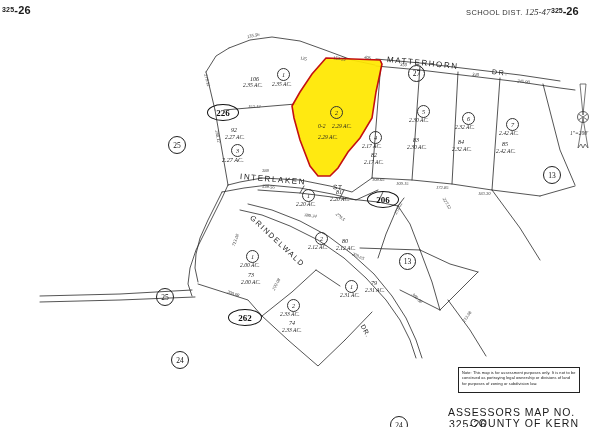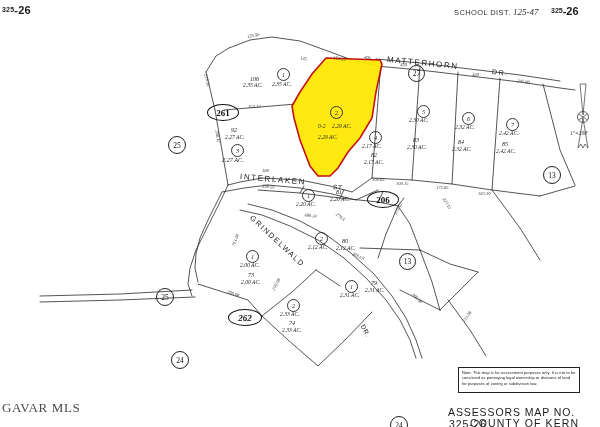--- a/index.html
+++ b/index.html
@@ -10,21 +10,21 @@
   svg.layer{position:absolute;top:0;left:0;width:600px;height:427px;overflow:visible;}
 
   .txt{position:absolute;white-space:nowrap;line-height:1;}
 
   
   .hdr-code{position:absolute;left:2px;top:4px;font-size:11px;font-weight:bold;letter-spacing:.2px;}
   .hdr-code sup{font-size:7px;font-weight:bold;vertical-align:baseline;position:relative;top:-2px;}
   .watermark-top{position:absolute;left:2px;top:13px;font-size:10.5px;color:#565656;
       font-family:"Liberation Serif",serif;opacity:.92;}
   .tract-title{position:absolute;left:216px;top:2px;font-size:16px;letter-spacing:2.2px;color:#222;}
-  .school{position:absolute;left:454px;top:7px;font-size:7.5px;letter-spacing:.4px;color:#333;}
+  .school{position:absolute;left:466px;top:7px;font-size:7.5px;letter-spacing:.4px;color:#333;}
   .school .ital{font-family:"Liberation Serif",serif;font-style:italic;font-size:9px;letter-spacing:0;}
   .tr-code{position:absolute;left:551px;top:5px;font-size:11px;font-weight:bold;}
   .tr-code sup{font-size:7px;vertical-align:baseline;position:relative;top:-2px;}
 
   .watermark-bl{position:absolute;left:2px;top:400px;font-size:13px;color:#4a4a4a;
       letter-spacing:.6px;font-family:"Liberation Serif",serif;}
   .acre{font-family:"Liberation Serif",serif;font-style:italic;font-size:5.6px;color:#222;}
   .parcel{font-family:"Liberation Serif",serif;font-style:italic;font-size:6px;color:#222;}
   .dim{font-family:"Liberation Serif",serif;font-style:italic;font-size:4.6px;color:#3a3a3a;}
   .street{font-family:"Liberation Sans",sans-serif;font-size:8px;letter-spacing:1.6px;color:#1b1b1b;}
@@ -148,23 +148,23 @@
   <div class="txt street-sm" style="left:362px;top:322px;transform:rotate(62deg);transform-origin:left center;">DR.</div>
 
   <div class="circ" style="left:408px;top:17px;width:15px;height:15px;">27</div>
   <div class="circ" style="left:168px;top:88px;width:16px;height:16px;">25</div>
   <div class="circ" style="left:543px;top:118px;width:16px;height:16px;">13</div>
   <div class="circ" style="left:399px;top:205px;width:15px;height:15px;">13</div>
   <div class="circ" style="left:156px;top:240px;width:16px;height:16px;">25</div>
   <div class="circ" style="left:171px;top:303px;width:16px;height:16px;">24</div>
   <div class="circ" style="left:390px;top:368px;width:16px;height:16px;">24</div>
 
-  <div class="oval" style="left:207px;top:104px;width:30px;height:15px;">261</div>
+  <div class="oval" style="left:207px;top:104px;width:30px;height:15px;">226</div>
   <div class="oval" style="left:367px;top:191px;width:30px;height:15px;">206</div>
-  <div class="oval" style="left:228px;top:309px;width:32px;height:15px;font-style:italic;">262</div>
+  <div class="oval" style="left:228px;top:309px;width:32px;height:15px;">262</div>
 
   <div class="lotcirc" style="left:277px;top:68px;">1</div>
   <div class="txt acre" style="left:272px;top:82px;">2.35 AC.</div>
   <div class="txt parcel" style="left:250px;top:76px;">106</div>
   <div class="txt acre" style="left:243px;top:83px;">2.35 AC.</div>
 
   <div class="lotcirc" style="left:330px;top:106px;background:transparent;">2</div>
   <div class="txt acre" style="left:318px;top:124px;">0-2</div>
   <div class="txt acre" style="left:332px;top:124px;">2.29 AC.</div>
   <div class="txt acre" style="left:318px;top:135px;">2.29 AC.</div>
@@ -241,21 +241,20 @@
   <div class="txt dim" style="left:412px;top:292px;transform:rotate(44deg);transform-origin:left center;">300.08</div>
   <div class="txt dim" style="left:227px;top:290px;transform:rotate(18deg);transform-origin:left center;">200.08</div>
   <div class="txt dim" style="left:234px;top:244px;transform:rotate(-70deg);transform-origin:left center;">713.08</div>
   <div class="txt dim" style="left:274px;top:288px;transform:rotate(-62deg);transform-origin:left center;">200.08</div>
   <div class="txt dim" style="left:396px;top:212px;transform:rotate(-62deg);transform-origin:left center;">251.02</div>
   <div class="txt dim" style="left:443px;top:196px;transform:rotate(60deg);transform-origin:left center;">227.12</div>
   <div class="txt dim" style="left:464px;top:320px;transform:rotate(-55deg);transform-origin:left center;">213.08</div>
 
   <div class="scale-label">1"=200'</div>
 
-  <div class="watermark-bl">GAVAR MLS</div>
 
   <div class="notebox">
     <p>Note: This map is for assessment purposes only. It is not to be construed as portraying legal ownership or divisions of land for purposes of zoning or subdivision law.</p>
   </div>
 
   <div class="assessors"><span class="mapno">ASSESSORS  MAP NO.</span> <span class="no">325-26</span></div>
   <div class="county">COUNTY  OF  KERN</div>
 
 </div>
 

